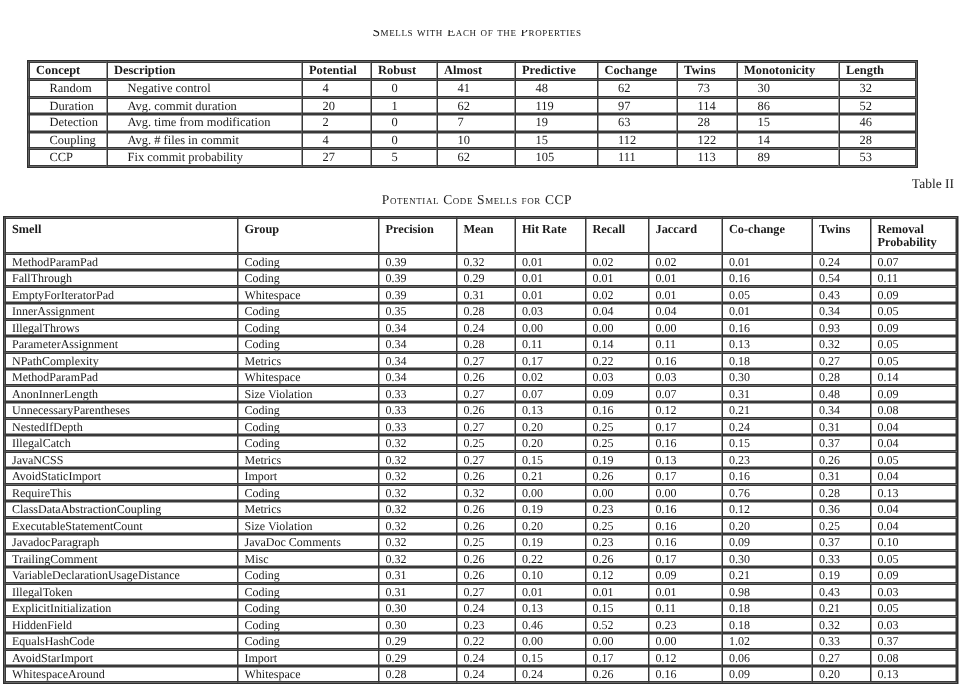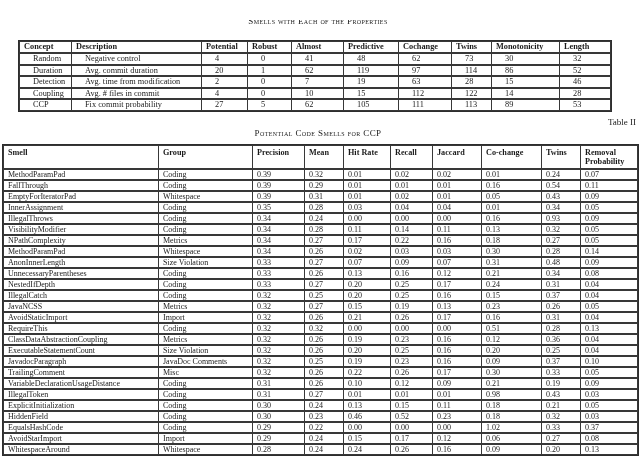--- a/index.html
+++ b/index.html
@@ -259,21 +259,21 @@
           <td>0.34</td>
           <td>0.24</td>
           <td>0.00</td>
           <td>0.00</td>
           <td>0.00</td>
           <td>0.16</td>
           <td>0.93</td>
           <td>0.09</td>
         </tr>
         <tr>
-          <td>VisibilityModifier</td>
+          <td>ParameterAssignment</td>
           <td>Coding</td>
           <td>0.34</td>
           <td>0.28</td>
           <td>0.11</td>
           <td>0.14</td>
           <td>0.11</td>
           <td>0.13</td>
           <td>0.32</td>
           <td>0.05</td>
         </tr>
@@ -374,21 +374,21 @@
           <td>0.04</td>
         </tr>
         <tr>
           <td>RequireThis</td>
           <td>Coding</td>
           <td>0.32</td>
           <td>0.32</td>
           <td>0.00</td>
           <td>0.00</td>
           <td>0.00</td>
-          <td>0.51</td>
+          <td>0.76</td>
           <td>0.28</td>
           <td>0.13</td>
         </tr>
         <tr>
           <td>ClassDataAbstractionCoupling</td>
           <td>Metrics</td>
           <td>0.32</td>
           <td>0.26</td>
           <td>0.19</td>
           <td>0.23</td>

